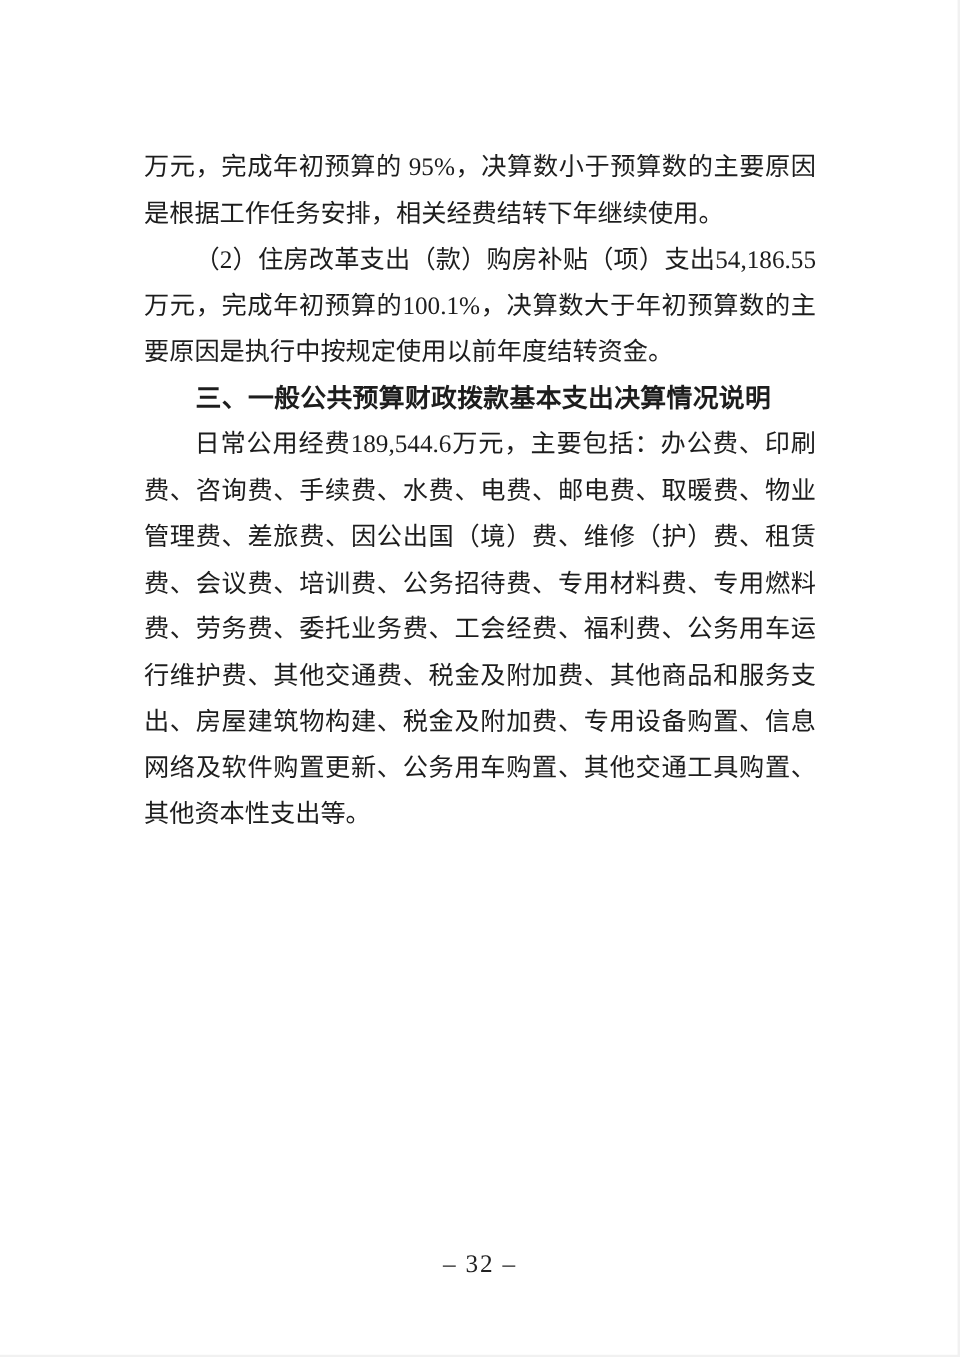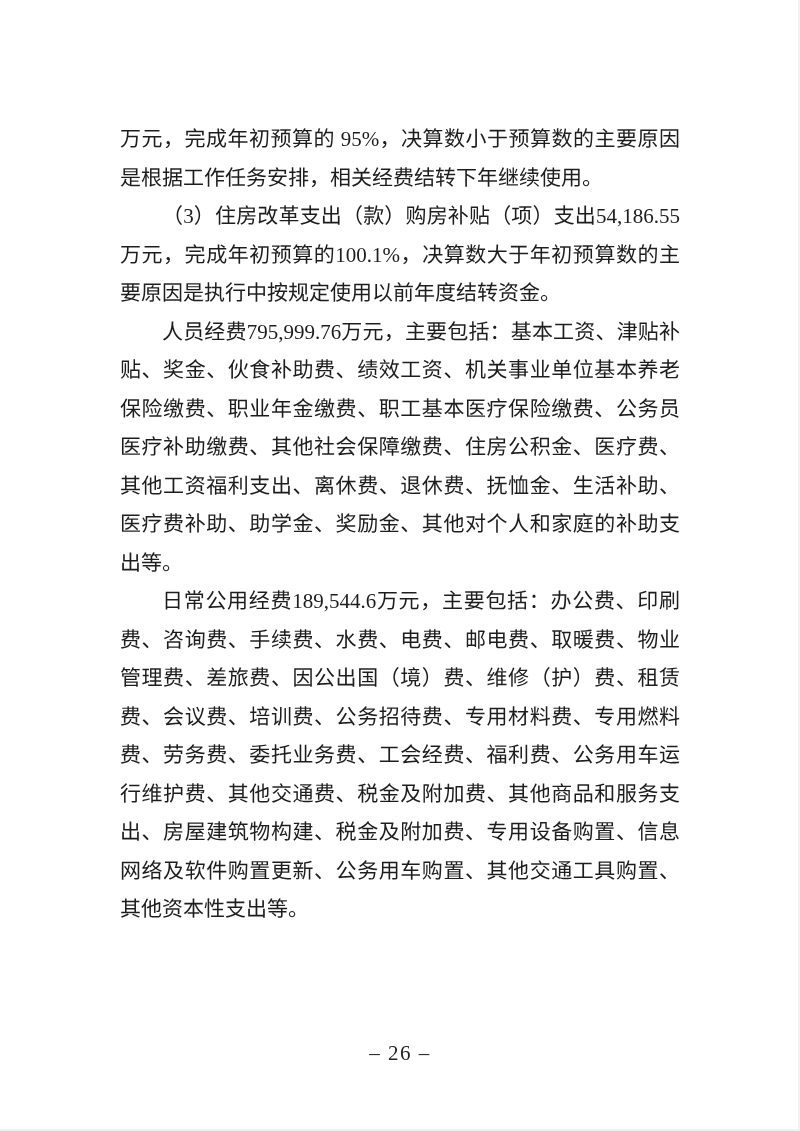--- a/index.html
+++ b/index.html
@@ -57,18 +57,18 @@
     letter-spacing: 1.5px;
     font-family: "Liberation Serif", "DejaVu Serif", serif;
   }
 </style>
 </head>
 <body>
 
 <div class="page">
   <main class="content">
       <p class="para">万元，完成年初预算的 95%，决算数小于预算数的主要原因是根据工作任务安排，相关经费结转下年继续使用。</p>
-      <p class="para indent">（3）住房改革支出（款）购房补贴（项）支出54,186.55万元，完成年初预算的100.1%，决算数大于年初预算数的主要原因是执行中按规定使用以前年度结转资金。</p>
-      <p class="para indent">人员经费795,999.76万元，主要包括：基本工资、津贴补贴、奖金、伙食补助费、绩效工资、机关事业单位基本养老保险缴费、职业年金缴费、职工基本医疗保险缴费、公务员医疗补助缴费、其他社会保障缴费、住房公积金、医疗费、其他工资福利支出、离休费、退休费、抚恤金、生活补助、医疗费补助、助学金、奖励金、其他对个人和家庭的补助支出等。</p>
+      <p class="para indent">（2）住房改革支出（款）购房补贴（项）支出54,186.55万元，完成年初预算的100.1%，决算数大于年初预算数的主要原因是执行中按规定使用以前年度结转资金。</p>
+      <p class="para heading indent">三、一般公共预算财政拨款基本支出决算情况说明</p>
       <p class="para indent">日常公用经费189,544.6万元，主要包括：办公费、印刷费、咨询费、手续费、水费、电费、邮电费、取暖费、物业管理费、差旅费、因公出国（境）费、维修（护）费、租赁费、会议费、培训费、公务招待费、专用材料费、专用燃料费、劳务费、委托业务费、工会经费、福利费、公务用车运行维护费、其他交通费、税金及附加费、其他商品和服务支出、房屋建筑物构建、税金及附加费、专用设备购置、信息网络及软件购置更新、公务用车购置、其他交通工具购置、其他资本性支出等。</p>
     </main>
-  <footer class="pagenum">– 26 –</footer>
+  <footer class="pagenum">– 32 –</footer>
 </div>
 
 </body></html>

